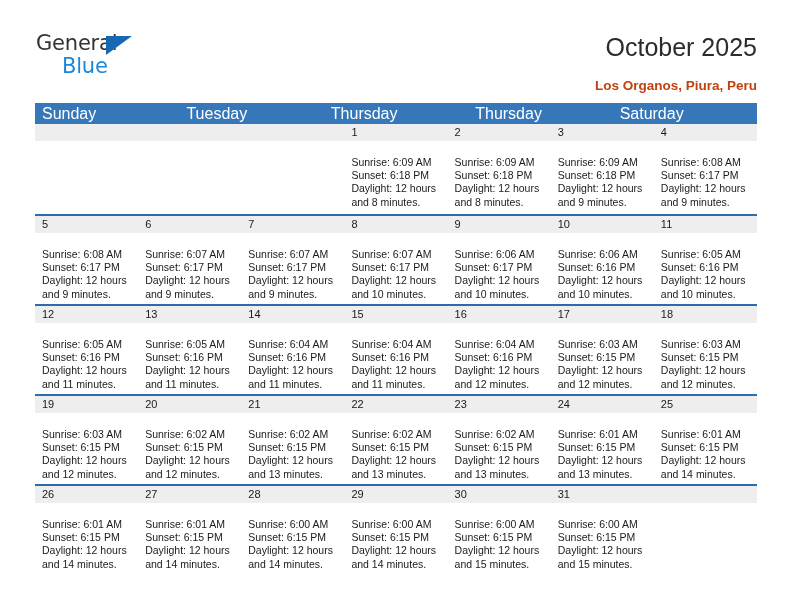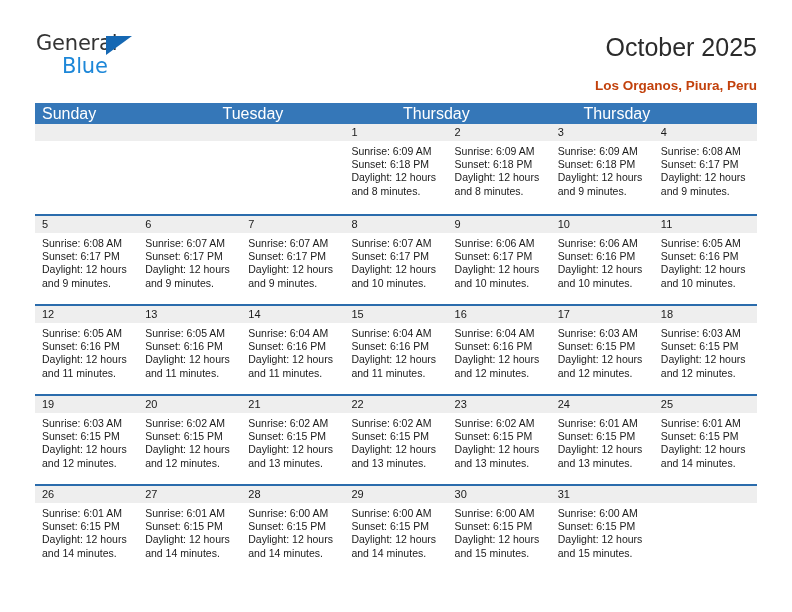--- a/index.html
+++ b/index.html
@@ -143,20 +143,21 @@
   }
   .day.empty .datenum {
     background: #eeeeee;
   }
   .day .info {
     padding: 4px 7px 0 7px;
     font-size: 10.5px;
     line-height: 13.2px;
     color: #1a1a1a;
     box-sizing: border-box;
+    margin-top: 11px;
   }
   .day .info div {
     white-space: nowrap;
     overflow: hidden;
   }
   .day .info div.wrapline {
     white-space: normal;
   }
 </style>
 </head>
@@ -176,20 +177,21 @@
     <div class="subtitle">Los Organos, Piura, Peru</div>
   </div>
 
   <div class="calendar">
 
     <div class="cal-head">
       <div class="dow">Sunday</div>
       <div class="dow">Tuesday</div>
       <div class="dow">Thursday</div>
       <div class="dow">Thursday</div>
+      <div class="dow">Saturday</div>
     </div>
 
     <div id="weeks-container">
         <div class="week">
           <div class="day empty">
             <div class="datenum"></div>
           </div>
           <div class="day empty">
             <div class="datenum"></div>
           </div>

